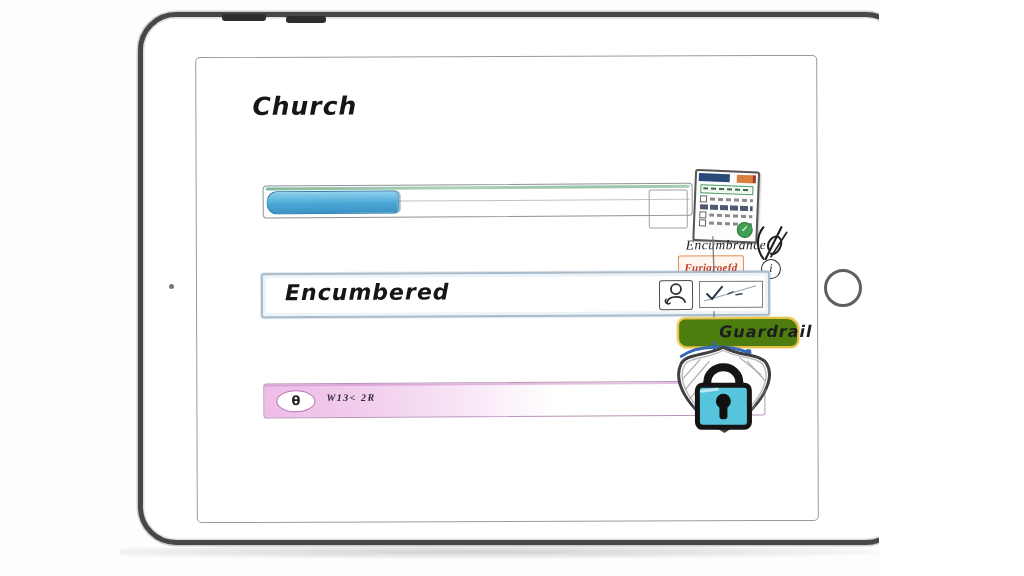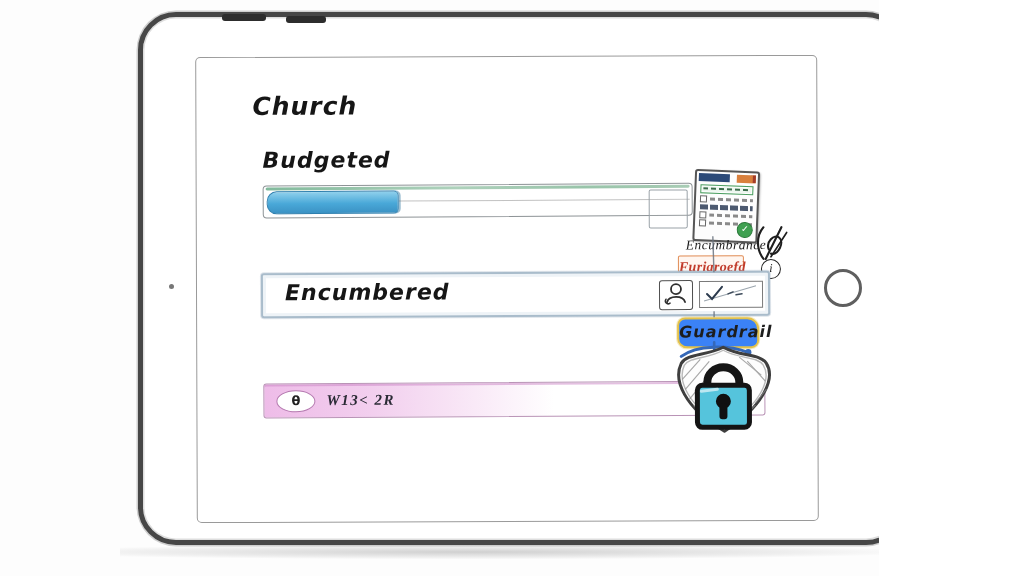--- a/index.html
+++ b/index.html
@@ -65,45 +65,45 @@
           background:#3fa051;border:1.5px solid #2a7a3a;color:#fff;font-size:9px;line-height:13px;
           text-align:center;font-weight:bold;}
 
   
   .note-encumbrance{position:absolute;left:489px;top:181px;font-size:13.5px;color:#1c1c1c;letter-spacing:.5px;}
   .crossed-mark{position:absolute;left:555px;top:168px;width:36px;height:38px;}
   .info-circle{position:absolute;left:564px;top:203px;width:18px;height:18px;border:1.8px solid #222;
           border-radius:50%;text-align:center;font-size:12px;line-height:17px;color:#181818;}
   .rejected-box{position:absolute;left:481px;top:199px;width:64px;height:20px;border:1.8px solid #e08b54;
           border-radius:2px;background:#fff6f0;text-align:center;}
-  .rejected-box span{font-size:14px;font-weight:bold;color:#c13b2a;line-height:19px;letter-spacing:.3px;}
+  .rejected-box span{font-size:11px;font-weight:bold;color:#c13b2a;line-height:19px;letter-spacing:.3px;}
   .guardrail-box{position:absolute;left:480px;top:261px;width:78px;height:27px;border:2.5px solid #e4c24a;
-          border-radius:8px 12px 8px 10px;background:#3b82f6;text-align:right;
-          box-shadow:0 0 0 1px rgba(228,194,74,.35);}
+          border-radius:8px 12px 8px 10px;background:#4d7c0f;text-align:right;
+          box-shadow:0 0 0 1px rgba(228,194,74,.35);padding-left:40px;}
   .guardrail-box span{font-size:16px;line-height:25px;color:#1d1d1d;}
 
   
   .bar-encumbered{position:absolute;left:64px;top:215px;width:505px;height:41px;background:#fff;
           border:2px solid #a9bccb;border-radius:3px;box-shadow:inset 0 0 0 3px #eef3f7, 0 0 0 1px rgba(150,170,190,.3);
           transform:rotate(-.1deg);}
   .bar-encumbered .inlabel{position:absolute;left:22px;top:5px;font-size:22px;}
   .enc-user-box{position:absolute;left:396px;top:7px;width:32px;height:28px;border:1.6px solid #4f4f4f;
           border-radius:3px;background:#fff;}
   .enc-sig-box{position:absolute;left:436px;top:8px;width:62px;height:25px;border:1.4px solid #7a7a7a;
           background:#fff;}
 
   
   .bar-spent{position:absolute;left:66px;top:325px;width:500px;height:33px;background:
           linear-gradient(90deg,#eebce8 0%,#f2cfee 22%,#f9e9f7 42%,#ffffff 58%);
           border:1.8px solid #b993b6;border-radius:3px;box-shadow:inset 0 2px 0 rgba(201,130,195,.5);
           transform:rotate(-.15deg);}
   .spent-badge{position:absolute;left:12px;top:6px;width:37px;height:20px;border:1.5px solid #b57ab0;
           border-radius:50%;background:#fff;text-align:center;font-size:13px;line-height:19px;
           font-weight:bold;color:#222;}
-  .spent-note{position:absolute;left:62px;top:8px;font-size:15px;color:#2a2a35;letter-spacing:1.5px;
+  .spent-note{position:absolute;left:62px;top:8px;font-size:10px;color:#2a2a35;letter-spacing:1.5px;
           font-weight:bold;}
 
   .connector-svg{position:absolute;left:470px;top:170px;width:130px;height:200px;pointer-events:none;}
   .shield-svg{position:absolute;left:470px;top:285px;width:112px;height:98px;}
 </style>
 </head>
 <body>
 
 <div id="canvas">
 
@@ -112,21 +112,20 @@
   <div class="tablet"></div>
   <div class="vol-btn b1"></div>
   <div class="vol-btn b2"></div>
   <div class="home-btn"></div>
   <div class="cam-dot"></div>
 
   <div class="screen">
 
     <div class="page-title hand-big">Church</div>
 
-    <div class="row-label lbl-budgeted hand-big">Budgeted</div>
     <div class="bar-budgeted">
       <div class="accent"></div>
       <div class="fill"></div>
       <div class="midline"></div>
     </div>
     <div class="ghost-square"></div>
 
     <div class="mini-card">
       <div class="titlebar">
         <div class="t-left"></div>

